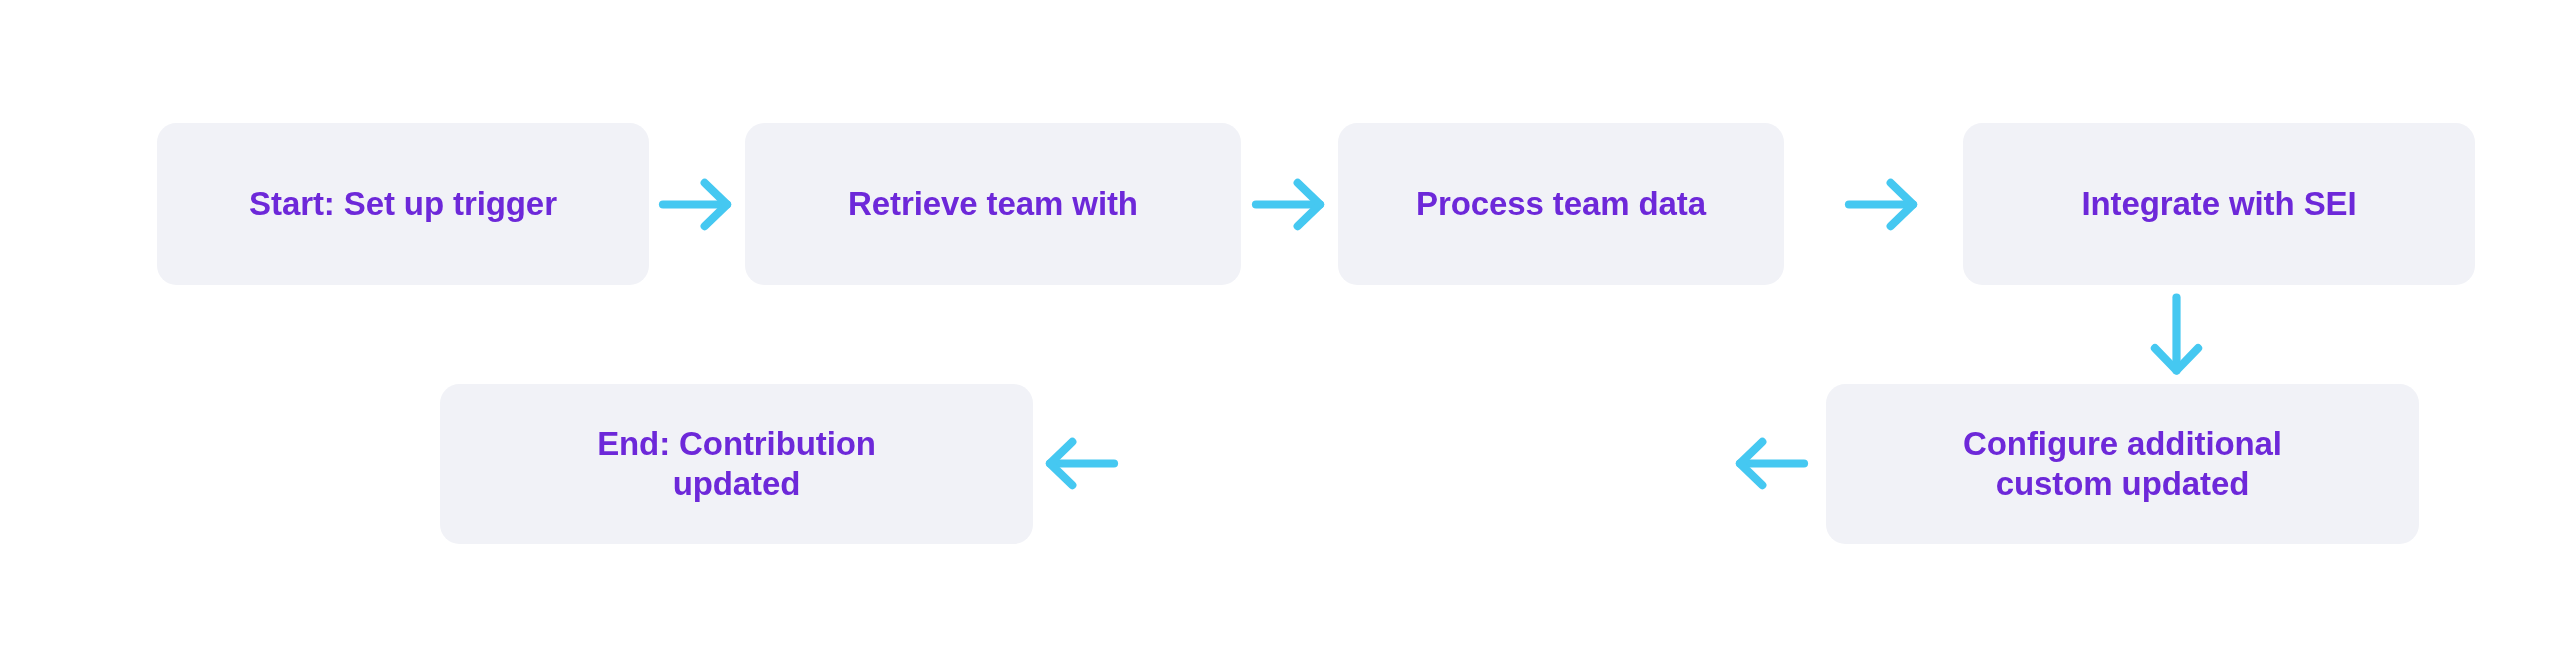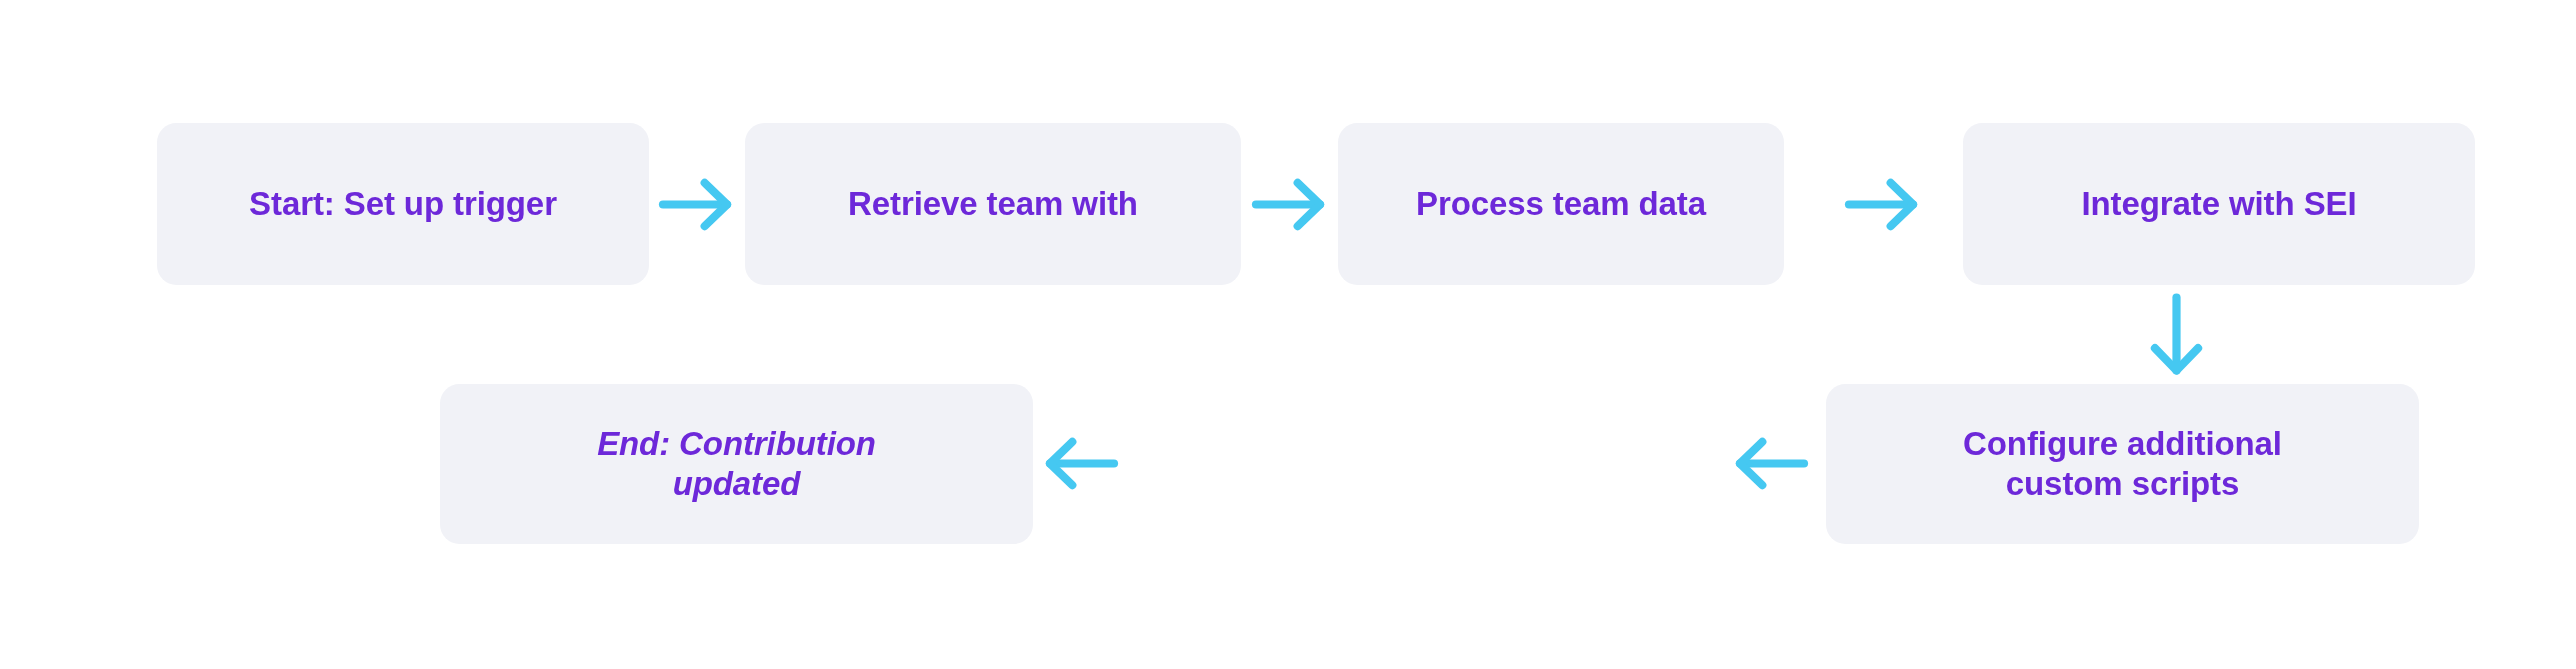--- a/index.html
+++ b/index.html
@@ -38,21 +38,21 @@
     white-space: pre-line;
   }
 
   
   .n-start      { left: 157px;  top: 123px; width: 492px; height: 162px; }
   .n-retrieve   { left: 745px; top: 123px; width: 496px; height: 162px; }
   .n-process    { left: 1338px; top: 123px; width: 446px; height: 162px; }
   .n-integrate  { left: 1931px; top: 123px; width: 512px; height: 162px; margin-left: 32px; }
 
   
-  .n-end        { left: 440px;  top: 384px; width: 593px; height: 160px; font-style: italic; }
+  .n-end        { left: 440px;  top: 384px; width: 593px; height: 160px; }
   .n-save       { left: 1129px; top: 384px; width: 593px; height: 160px; }
   .n-configure  { left: 1826px; top: 384px; width: 593px; height: 160px; }
 
   
   .arrow {
     position: absolute;
     display: block;
   }
   .a-h { width: 97px; height: 67px; }
 
@@ -106,21 +106,21 @@
   <span class="arrow a-down">
     <svg width="67" height="97" viewBox="0 0 90 130" xmlns="http://www.w3.org/2000/svg">
       <g fill="none" stroke="#45c8f1" stroke-width="11" stroke-linecap="round" stroke-linejoin="round">
         <line x1="45" y1="14" x2="45" y2="112"></line>
         <polyline points="16,82 45,112 74,82"></polyline>
       </g>
     </svg>
   </span>
 
   <div class="node n-configure">Configure additional
-custom scripts</div>
+custom updated</div>
 
   <span class="arrow a-h a4">
     <svg width="97" height="67" viewBox="0 0 130 90" xmlns="http://www.w3.org/2000/svg">
       <g fill="none" stroke="#45c8f1" stroke-width="11" stroke-linecap="round" stroke-linejoin="round">
         <line x1="110" y1="45" x2="24" y2="45"></line>
         <polyline points="54,16 24,45 54,74"></polyline>
       </g>
     </svg>
   </span>
 

